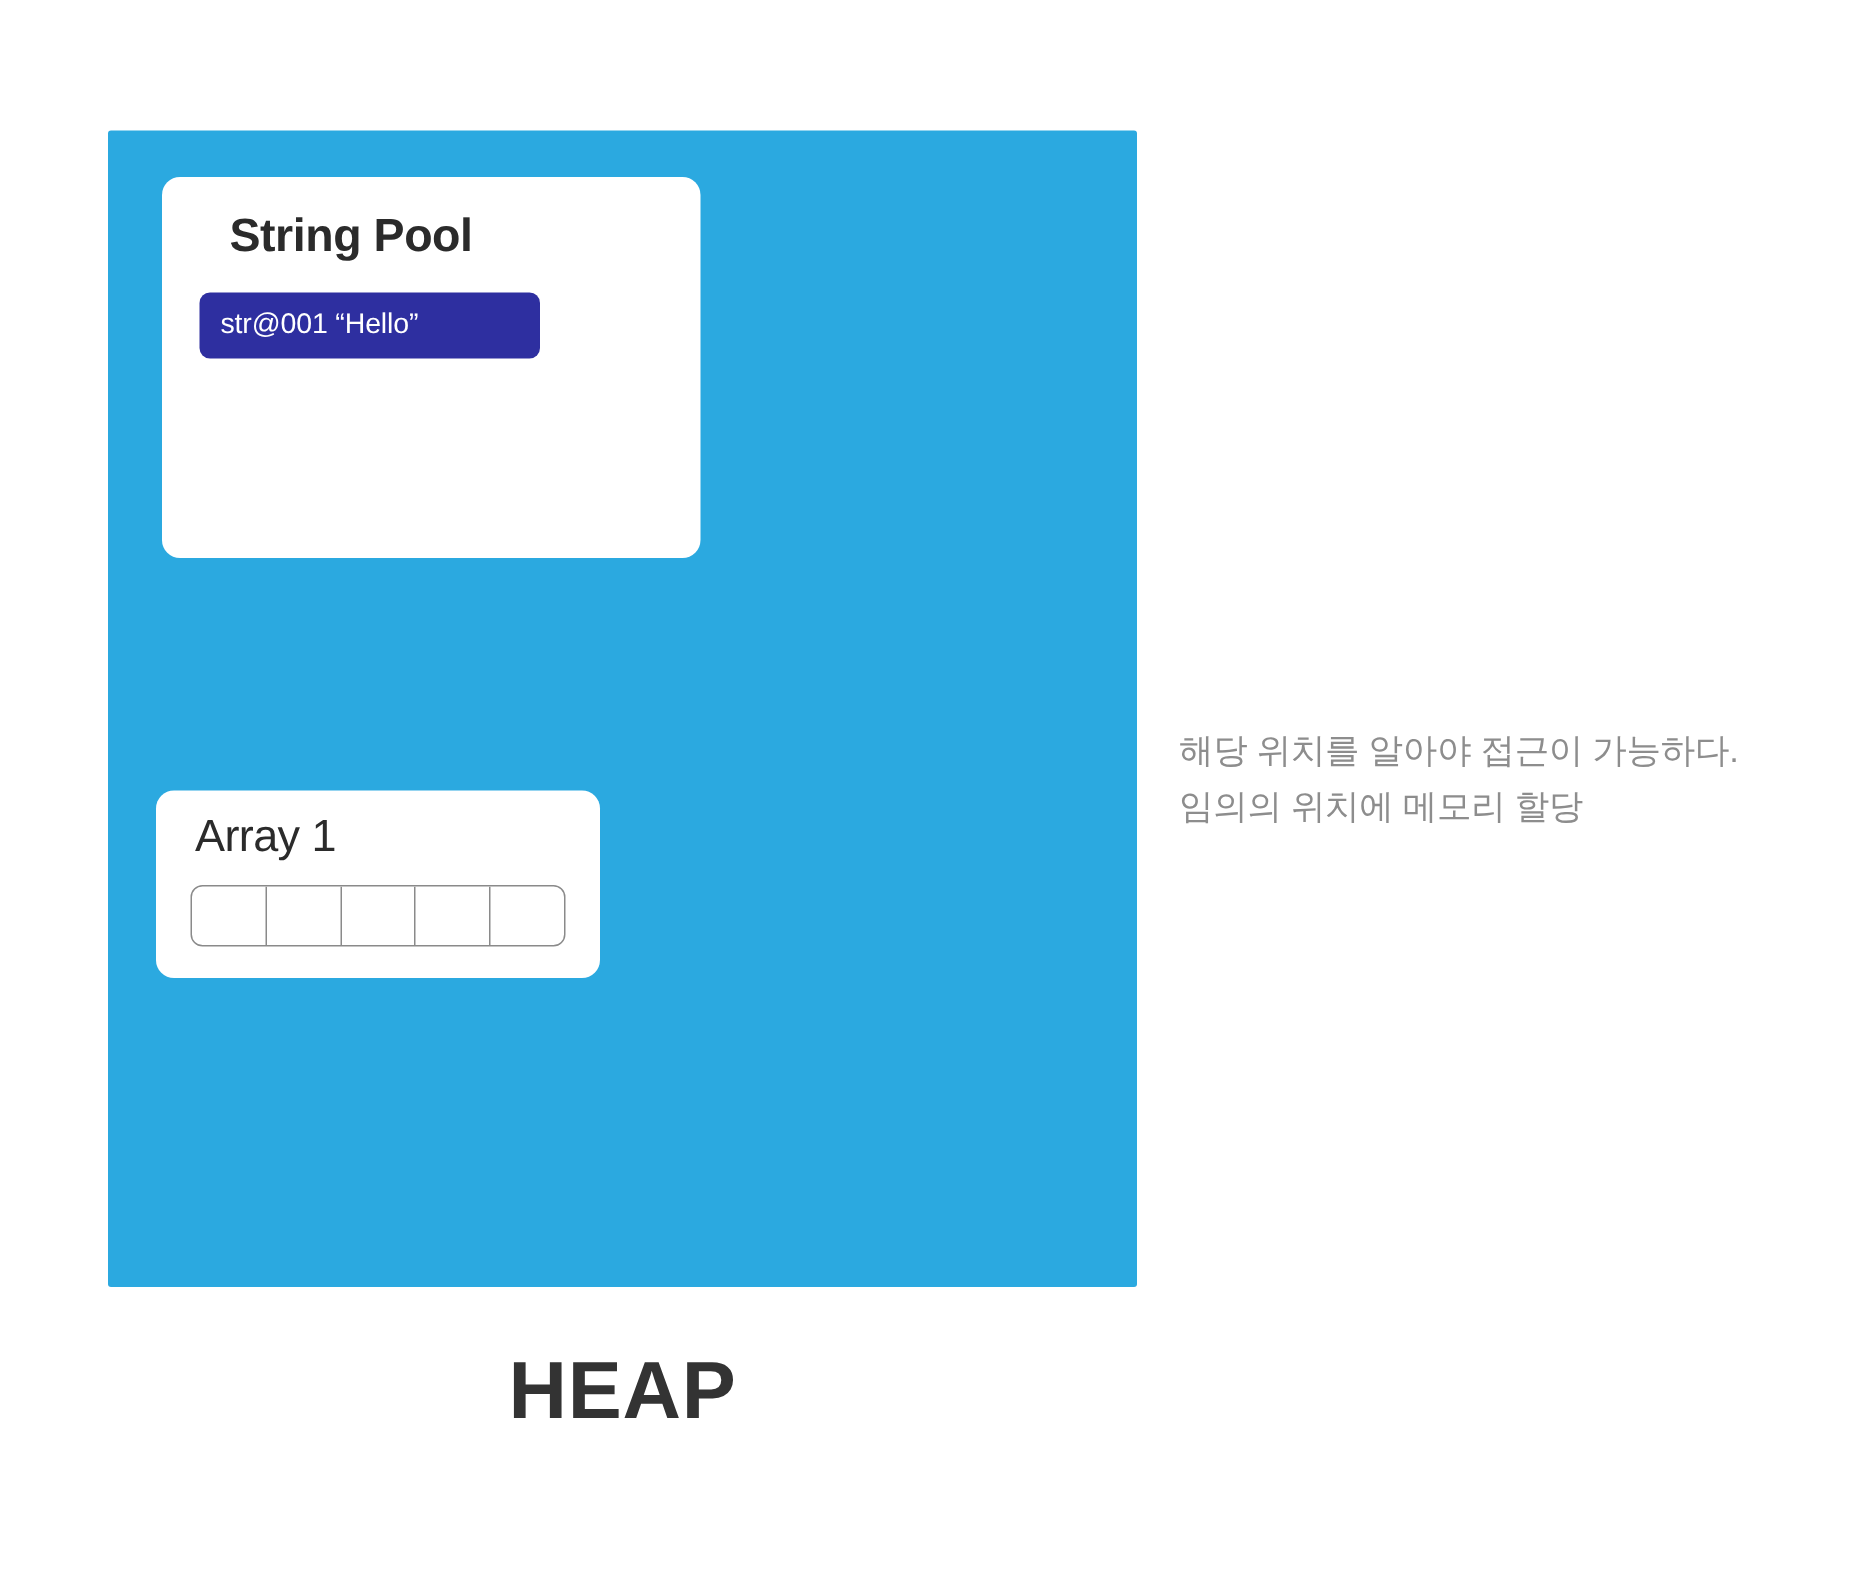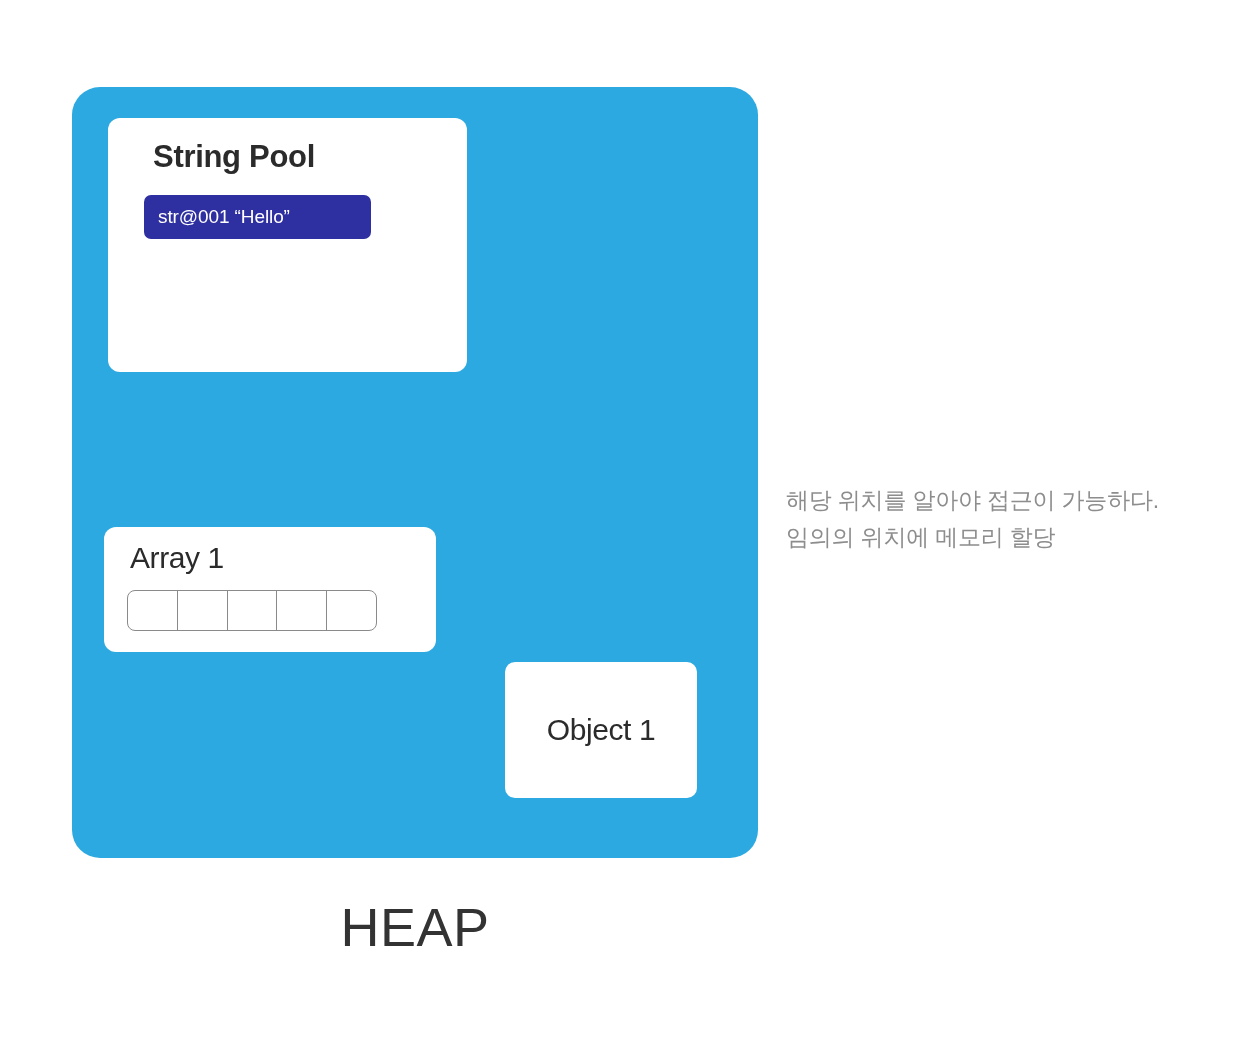--- a/index.html
+++ b/index.html
@@ -17,21 +17,21 @@
   }
 
   
   #heap-container {
     position: absolute;
     left: 72px;
     top: 87px;
     width: 686px;
     height: 771px;
     background: #2BA9E0;
-    border-radius: 28px;
+    border-radius: 2px;
   }
 
   
   #string-pool-card {
     position: absolute;
     left: 36px;   
     top: 31px;    
     width: 359px;
     height: 254px;
     background: #ffffff;
@@ -58,33 +58,32 @@
     color: #ffffff;
     font-size: 19px;
     font-weight: 400;
     letter-spacing: -0.1px;
     display: flex;
     align-items: center;
     padding-left: 14px;
     box-sizing: border-box;
     white-space: nowrap;
   }
-  #pool-entry-0 { top: 77px; margin-left: 11px; }
+  #pool-entry-0 { top: 77px; }
   #pool-entry-1 { top: 138px; }
 
   
   #array-card {
     position: absolute;
     left: 32px;   
     top: 440px;   
     width: 296px;
     height: 125px;
     background: #ffffff;
     border-radius: 12px;
-    padding-left: 36px;
   }
   #array-title {
     position: absolute;
     left: 26px;
     top: 16px;
     font-size: 30px;
     font-weight: 400;
     color: #2b2b2b;
     letter-spacing: -0.4px;
     line-height: 1;
@@ -132,21 +131,21 @@
   }
 
   
   #heap-caption {
     position: absolute;
     left: 72px;
     top: 900px;
     width: 686px;
     text-align: center;
     font-size: 54px;
-    font-weight: 400;
+    font-weight: 700;
     color: #333333;
     letter-spacing: 0.5px;
     line-height: 1;
   }
 
   
   #side-note {
     position: absolute;
     left: 786px;
     top: 482px;
@@ -176,23 +175,20 @@
 
     <div id="array-cells">
       <div class="array-cell"></div>
       <div class="array-cell"></div>
       <div class="array-cell"></div>
       <div class="array-cell"></div>
       <div class="array-cell"></div>
     </div>
   </div>
 
-  <div id="object-card">
-    <span id="object-label">Object 1</span>
-  </div>
 
 </div>
 
 <div id="heap-caption">HEAP</div>
 
 <div id="side-note">
   <span class="side-note-line">해당 위치를 알아야 접근이 가능하다.</span>
   <span class="side-note-line">임의의 위치에 메모리 할당</span>
 </div>
 

